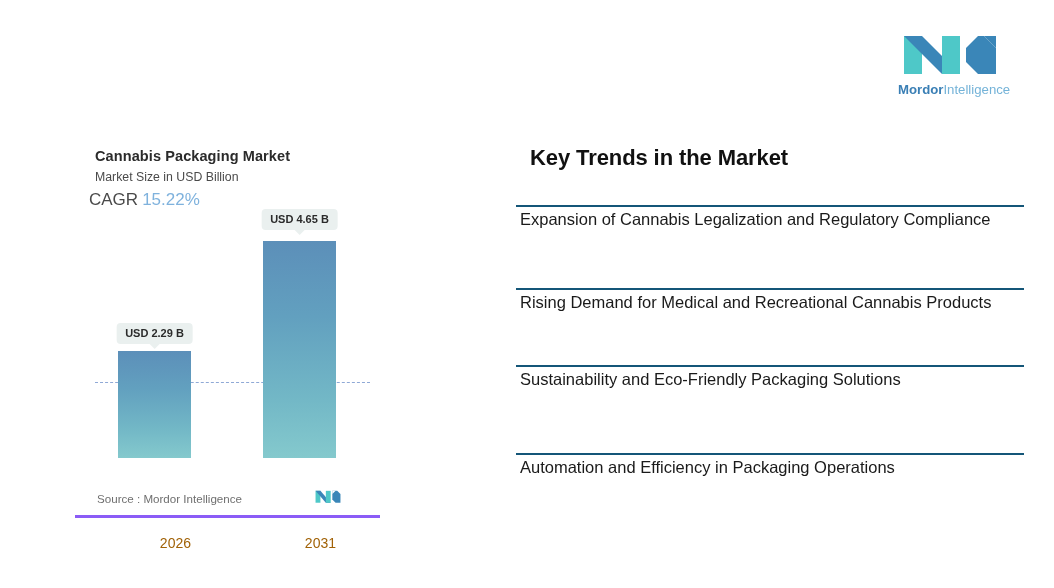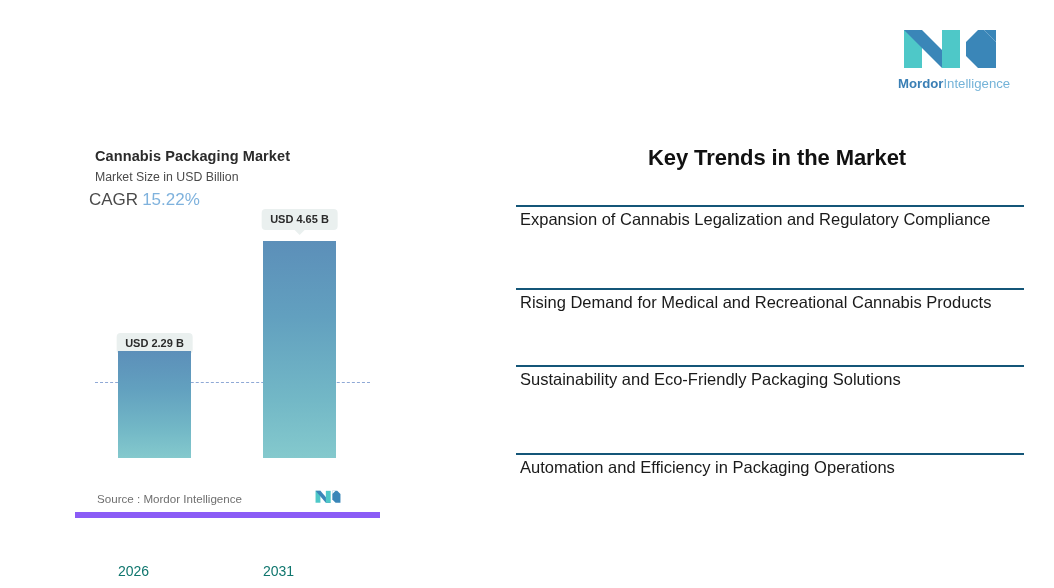--- a/index.html
+++ b/index.html
@@ -30,21 +30,21 @@
     font-weight: bold;
     line-height: 31px;
     color: #000000;
     letter-spacing: -0.1px;
   }
 
   
   #brand-logo {
     position: absolute;
     left: 898px;
-    top: 20px;
+    top: 26px;
     width: 120px;
     height: 80px;
   }
   #brand-mark {
     position: absolute;
     left: 4px; top: 0;
     width: 96px;
     height: 54px;
   }
   #brand-wordmark {
@@ -60,21 +60,21 @@
   .wm-light { font-weight: normal; color: #74b3d8; }
 
   
   #chart-card {
     position: absolute;
     left: 75px;
     top: 133px;
     width: 305px;
     height: 385px;
     background: #ffffff;
-    border-bottom: 6px solid #8b5cf6;
+    border-bottom: 3px solid #8b5cf6;
   }
 
   #chart-title {
     position: absolute;
     left: 20px; top: 15px;
     font-size: 14.5px;
     font-weight: bold;
     color: #2b2b2b;
     letter-spacing: 0.1px;
   }
@@ -136,42 +136,41 @@
     left: 50%;
     transform: translateX(-50%);
     background: #eaf0ef;
     color: #2b2b2b;
     font-size: 11px;
     font-weight: bold;
     padding: 4px 9px 5px 9px;
     border-radius: 4px;
     white-space: nowrap;
   }
-  #bar-label-0 { bottom: 104px; }
+  #bar-label-0 { bottom: 114px; }
   #bar-label-1 { bottom: 228px; }
   .bar-label::after {
     content: "";
     position: absolute;
     left: 50%;
     bottom: -5px;
     margin-left: -5px;
     width: 0; height: 0;
     border-left: 5px solid transparent;
     border-right: 5px solid transparent;
     border-top: 5px solid #eaf0ef;
   }
 
   .x-tick {
     position: absolute;
     top: 332px;
     width: 73px;
-    text-align: left;
+    text-align: right;
     font-size: 14px;
-    color: #0f766e;
-    margin-top: 28px;
+    color: #a16207;
   }
   #x-tick-0 { left: 43px; }
   #x-tick-1 { left: 188px; }
 
   #chart-source {
     position: absolute;
     left: 22px;
     top: 359px;
     font-size: 11.6px;
     color: #6f6f6f;
@@ -193,21 +192,20 @@
     width: 508px;
   }
 
   #trends-heading {
     font-size: 22px;
     font-weight: bold;
     color: #111111;
     margin-left: 14px;
     margin-bottom: 0px;
     letter-spacing: -0.1px;
-    text-align: center;
   }
 
   .trend-item {
     position: absolute;
     left: 0;
     width: 508px;
     border-top: 2.5px solid #145678;
     padding-left: 4px;
   }
   .trend-text {

